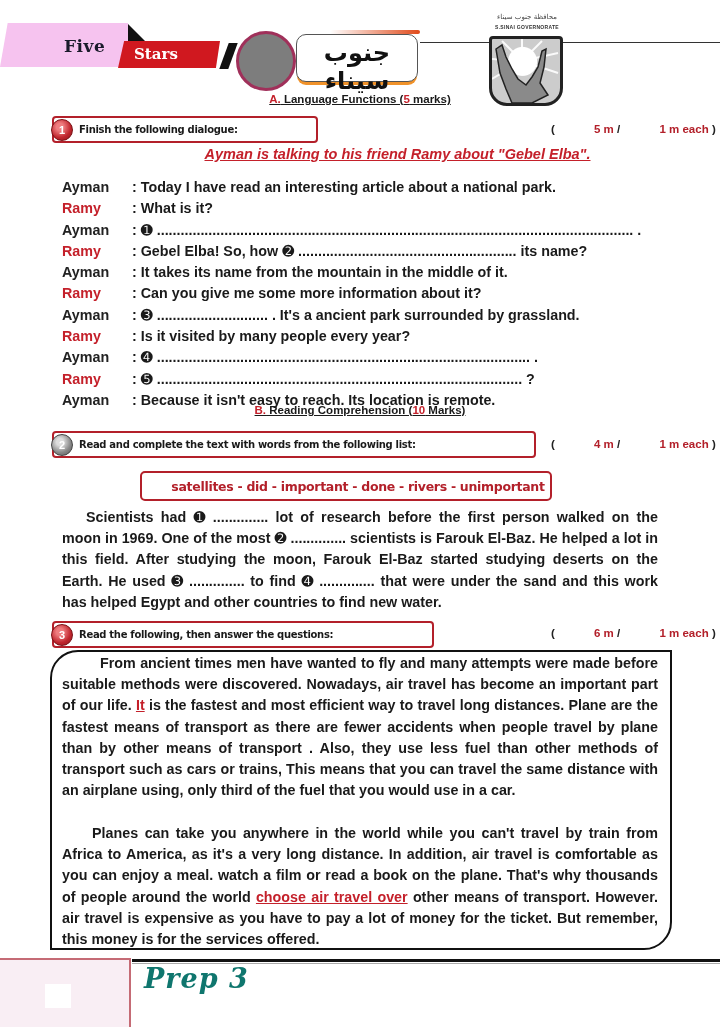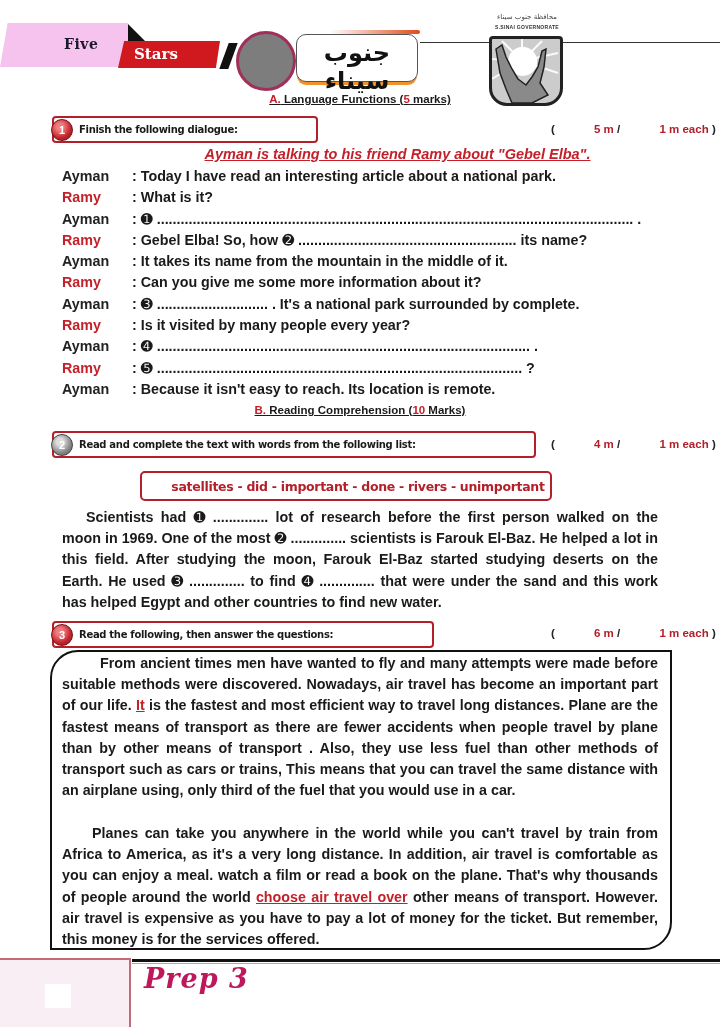--- a/index.html
+++ b/index.html
@@ -3,21 +3,21 @@
 <meta charset="utf-8">
 <style>
   * { box-sizing: border-box; margin: 0; padding: 0; }
   html, body { width: 720px; height: 1027px; background: #ffffff; overflow: hidden; }
   body { position: relative; font-family: "Liberation Sans", "DejaVu Sans", sans-serif; color: #111; }
 
   
   .brand-pink { position: absolute; left: 0; top: 23px; width: 128px; height: 44px; background: #f6c3ef;
     clip-path: polygon(6% 0, 100% 0, 100% 100%, 0 100%); }
   .brand-five { position: absolute; left: 64px; top: 36px; font-family: "DejaVu Serif", serif; font-weight: bold;
-    font-size: 14px; color: #1a1a2a; letter-spacing: 0.5px; }
+    font-size: 17px; color: #1a1a2a; letter-spacing: 0.5px; }
   .brand-stars-bg { position: absolute; left: 118px; top: 41px; width: 102px; height: 27px; background: #d0181f;
     clip-path: polygon(6% 0, 100% 0, 96% 100%, 0 100%); }
   .brand-stars-flag { position: absolute; left: 128px; top: 24px; width: 0; height: 0;
     border-left: 0 solid transparent; border-right: 18px solid transparent; border-bottom: 18px solid #111; }
   .brand-stars { position: absolute; left: 134px; top: 45px; font-family: "DejaVu Serif", serif; font-weight: bold;
     font-size: 15px; color: #fff; }
   .slash { position: absolute; left: 224px; top: 43px; width: 9px; height: 26px; background: #111; transform: skewX(-20deg); }
   .avatar { position: absolute; left: 236px; top: 31px; width: 60px; height: 60px; border-radius: 50%;
     background: #7d7d7d; border: 3px solid #a0305a; }
   .gov-box { position: absolute; left: 296px; top: 34px; width: 122px; height: 48px; background: #fff;
@@ -46,21 +46,21 @@
     border: 1px solid #7a1015; }
   .qnum.gray { background: radial-gradient(circle at 40% 35%, #ddd 0 20%, #888 60%, #555 100%); border-color: #444; }
   .qtext { font-family: "DejaVu Sans", sans-serif; font-weight: bold; font-size: 10px; color: #1a1a1a; letter-spacing: -0.3px; white-space: nowrap; padding-right: 8px; }
   .marks { position: absolute; font-size: 11.5px; font-weight: bold; color: #222; white-space: nowrap; }
   .marks .r { color: #b3202a; margin-left: 36px; }
 
   .subtitle { position: absolute; left: 0; width: 720px; text-align: center; top: 146px; font-size: 14.5px;
     font-style: italic; font-weight: bold; text-decoration: underline; color: #c4202a; padding-left: 75px; }
 
   
-  .dlg { position: absolute; left: 62px; top: 166px; width: 620px; }
+  .dlg { position: absolute; left: 62px; top: 177px; width: 620px; }
   .dline { height: 21.3px; display: flex; font-size: 14.3px; font-weight: bold; line-height: 21.3px; white-space: nowrap; }
   .speaker { width: 70px; color: #222; }
   .speaker.ramy { color: #c4202a; }
   .utter { color: #1a1a1a; }
 
   
   .wordbox { position: absolute; left: 140px; top: 471px; width: 412px; height: 30px; border: 2px solid #b3202a; border-radius: 5px;
     display: flex; align-items: center; justify-content: center; font-family: "DejaVu Sans", sans-serif; font-weight: bold; font-size: 12.5px; color: #b3202a; letter-spacing: -0.3px; padding-left: 24px; }
 
   .para { position: absolute; left: 62px; width: 596px; font-size: 14.3px; font-weight: bold; line-height: 21.2px; color: #1a1a1a; text-align: justify; }
@@ -69,21 +69,21 @@
 
   .passage-box { position: absolute; left: 50px; top: 650px; width: 622px; height: 300px; border: 2.5px solid #111;
     border-radius: 28px 0 28px 0; }
 
   
   .foot-line { position: absolute; left: 132px; top: 959px; width: 588px; height: 3px; background: #111; }
   .foot-line2 { position: absolute; left: 132px; top: 963px; width: 588px; height: 1px; background: #aaa; }
   .foot-box { position: absolute; left: 0; top: 958px; width: 131px; height: 69px; background: #f9eef4; border-right: 2px solid #c56b75; border-top: 2px solid #c56b75; }
   .foot-sq { position: absolute; left: 45px; top: 984px; width: 26px; height: 24px; background: #fff; }
   .prep { position: absolute; left: 144px; top: 963px; font-family: "DejaVu Serif", serif; font-style: italic; font-weight: bold;
-    font-size: 27px; color: #be185d; letter-spacing: 1px; }
+    font-size: 27px; color: #0f766e; letter-spacing: 1px; }
 </style>
 </head>
 <body>
 
 <div class="brand-pink"></div>
 <div class="brand-five">Five</div>
 <div class="brand-stars-flag"></div>
 <div class="brand-stars-bg"></div>
 <div class="brand-stars">Stars</div>
 <div class="slash"></div>
@@ -143,21 +143,21 @@
   <div class="dline">
       <span class="speaker">Ayman</span>
       <span class="utter">: It takes its name from the mountain in the middle of it.</span>
     </div>
   <div class="dline">
       <span class="speaker ramy">Ramy</span>
       <span class="utter">: Can you give me some more information about it?</span>
     </div>
   <div class="dline">
       <span class="speaker">Ayman</span>
-      <span class="utter">: ➌ ............................ . It's a national park surrounded by complete.</span>
+      <span class="utter">: ➌ ............................ . It's a ancient park surrounded by grassland.</span>
     </div>
   <div class="dline">
       <span class="speaker ramy">Ramy</span>
       <span class="utter">: Is it visited by many people every year?</span>
     </div>
   <div class="dline">
       <span class="speaker">Ayman</span>
       <span class="utter">: ➍ .............................................................................................. .</span>
     </div>
   <div class="dline">

